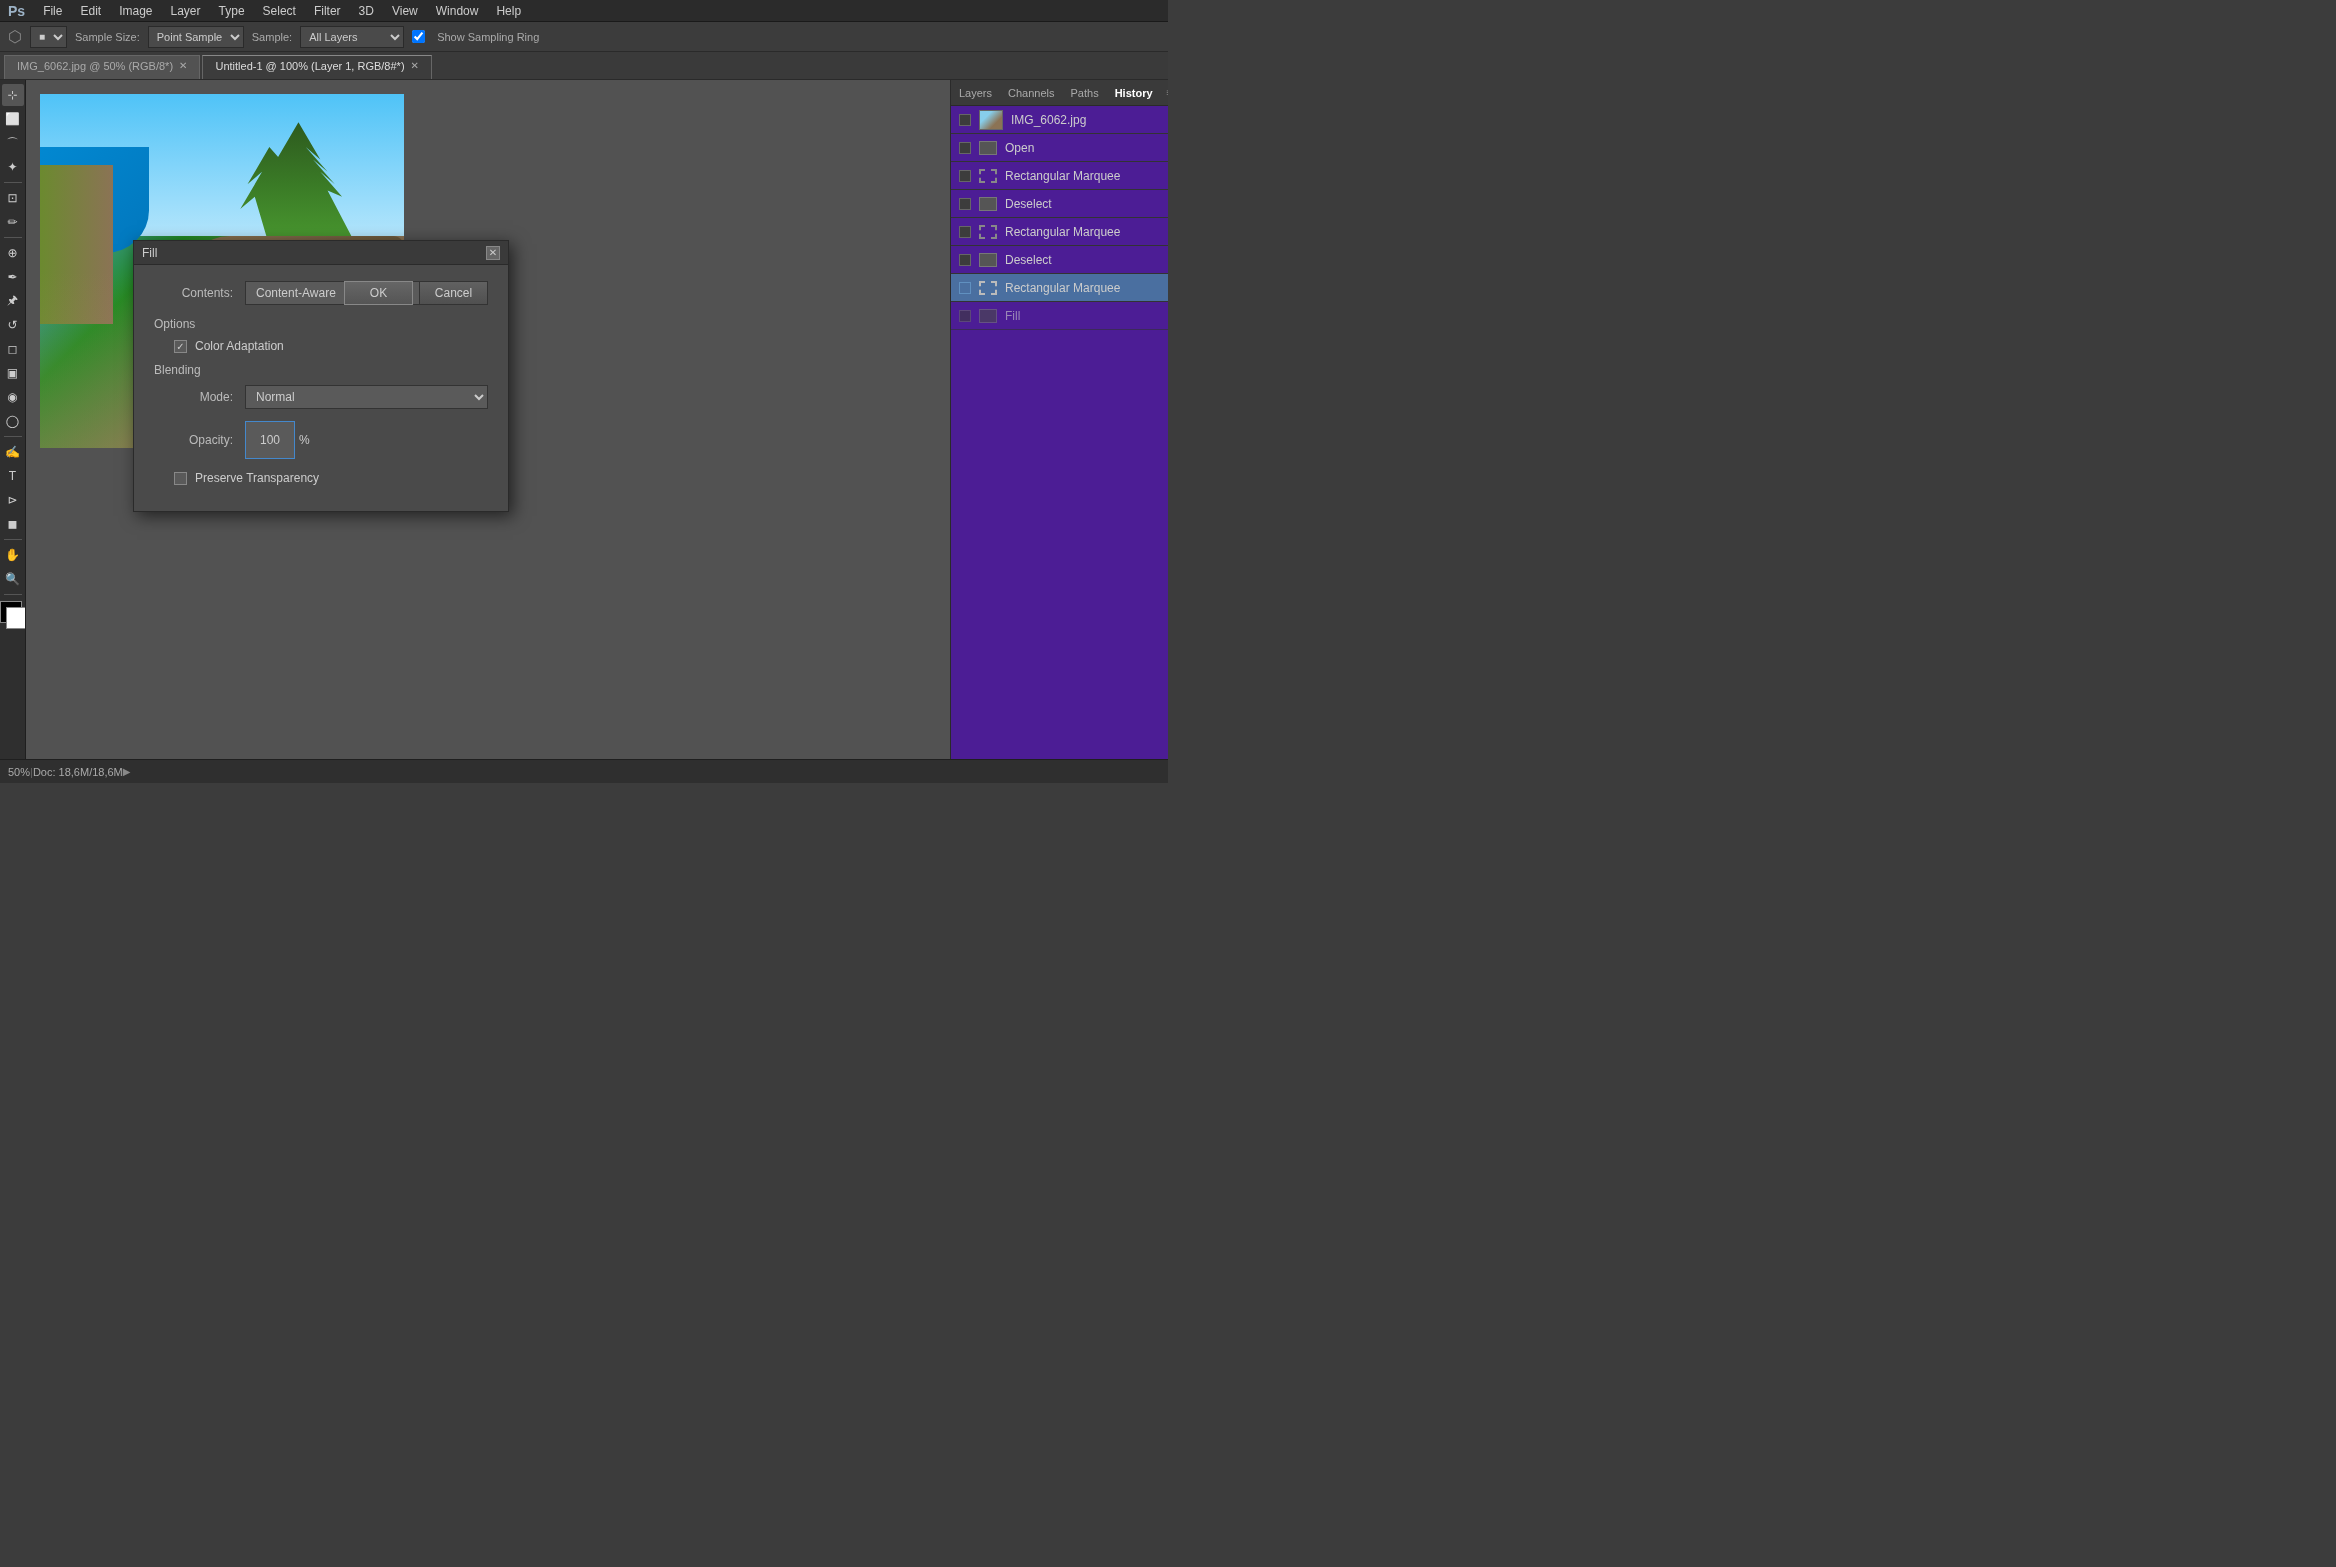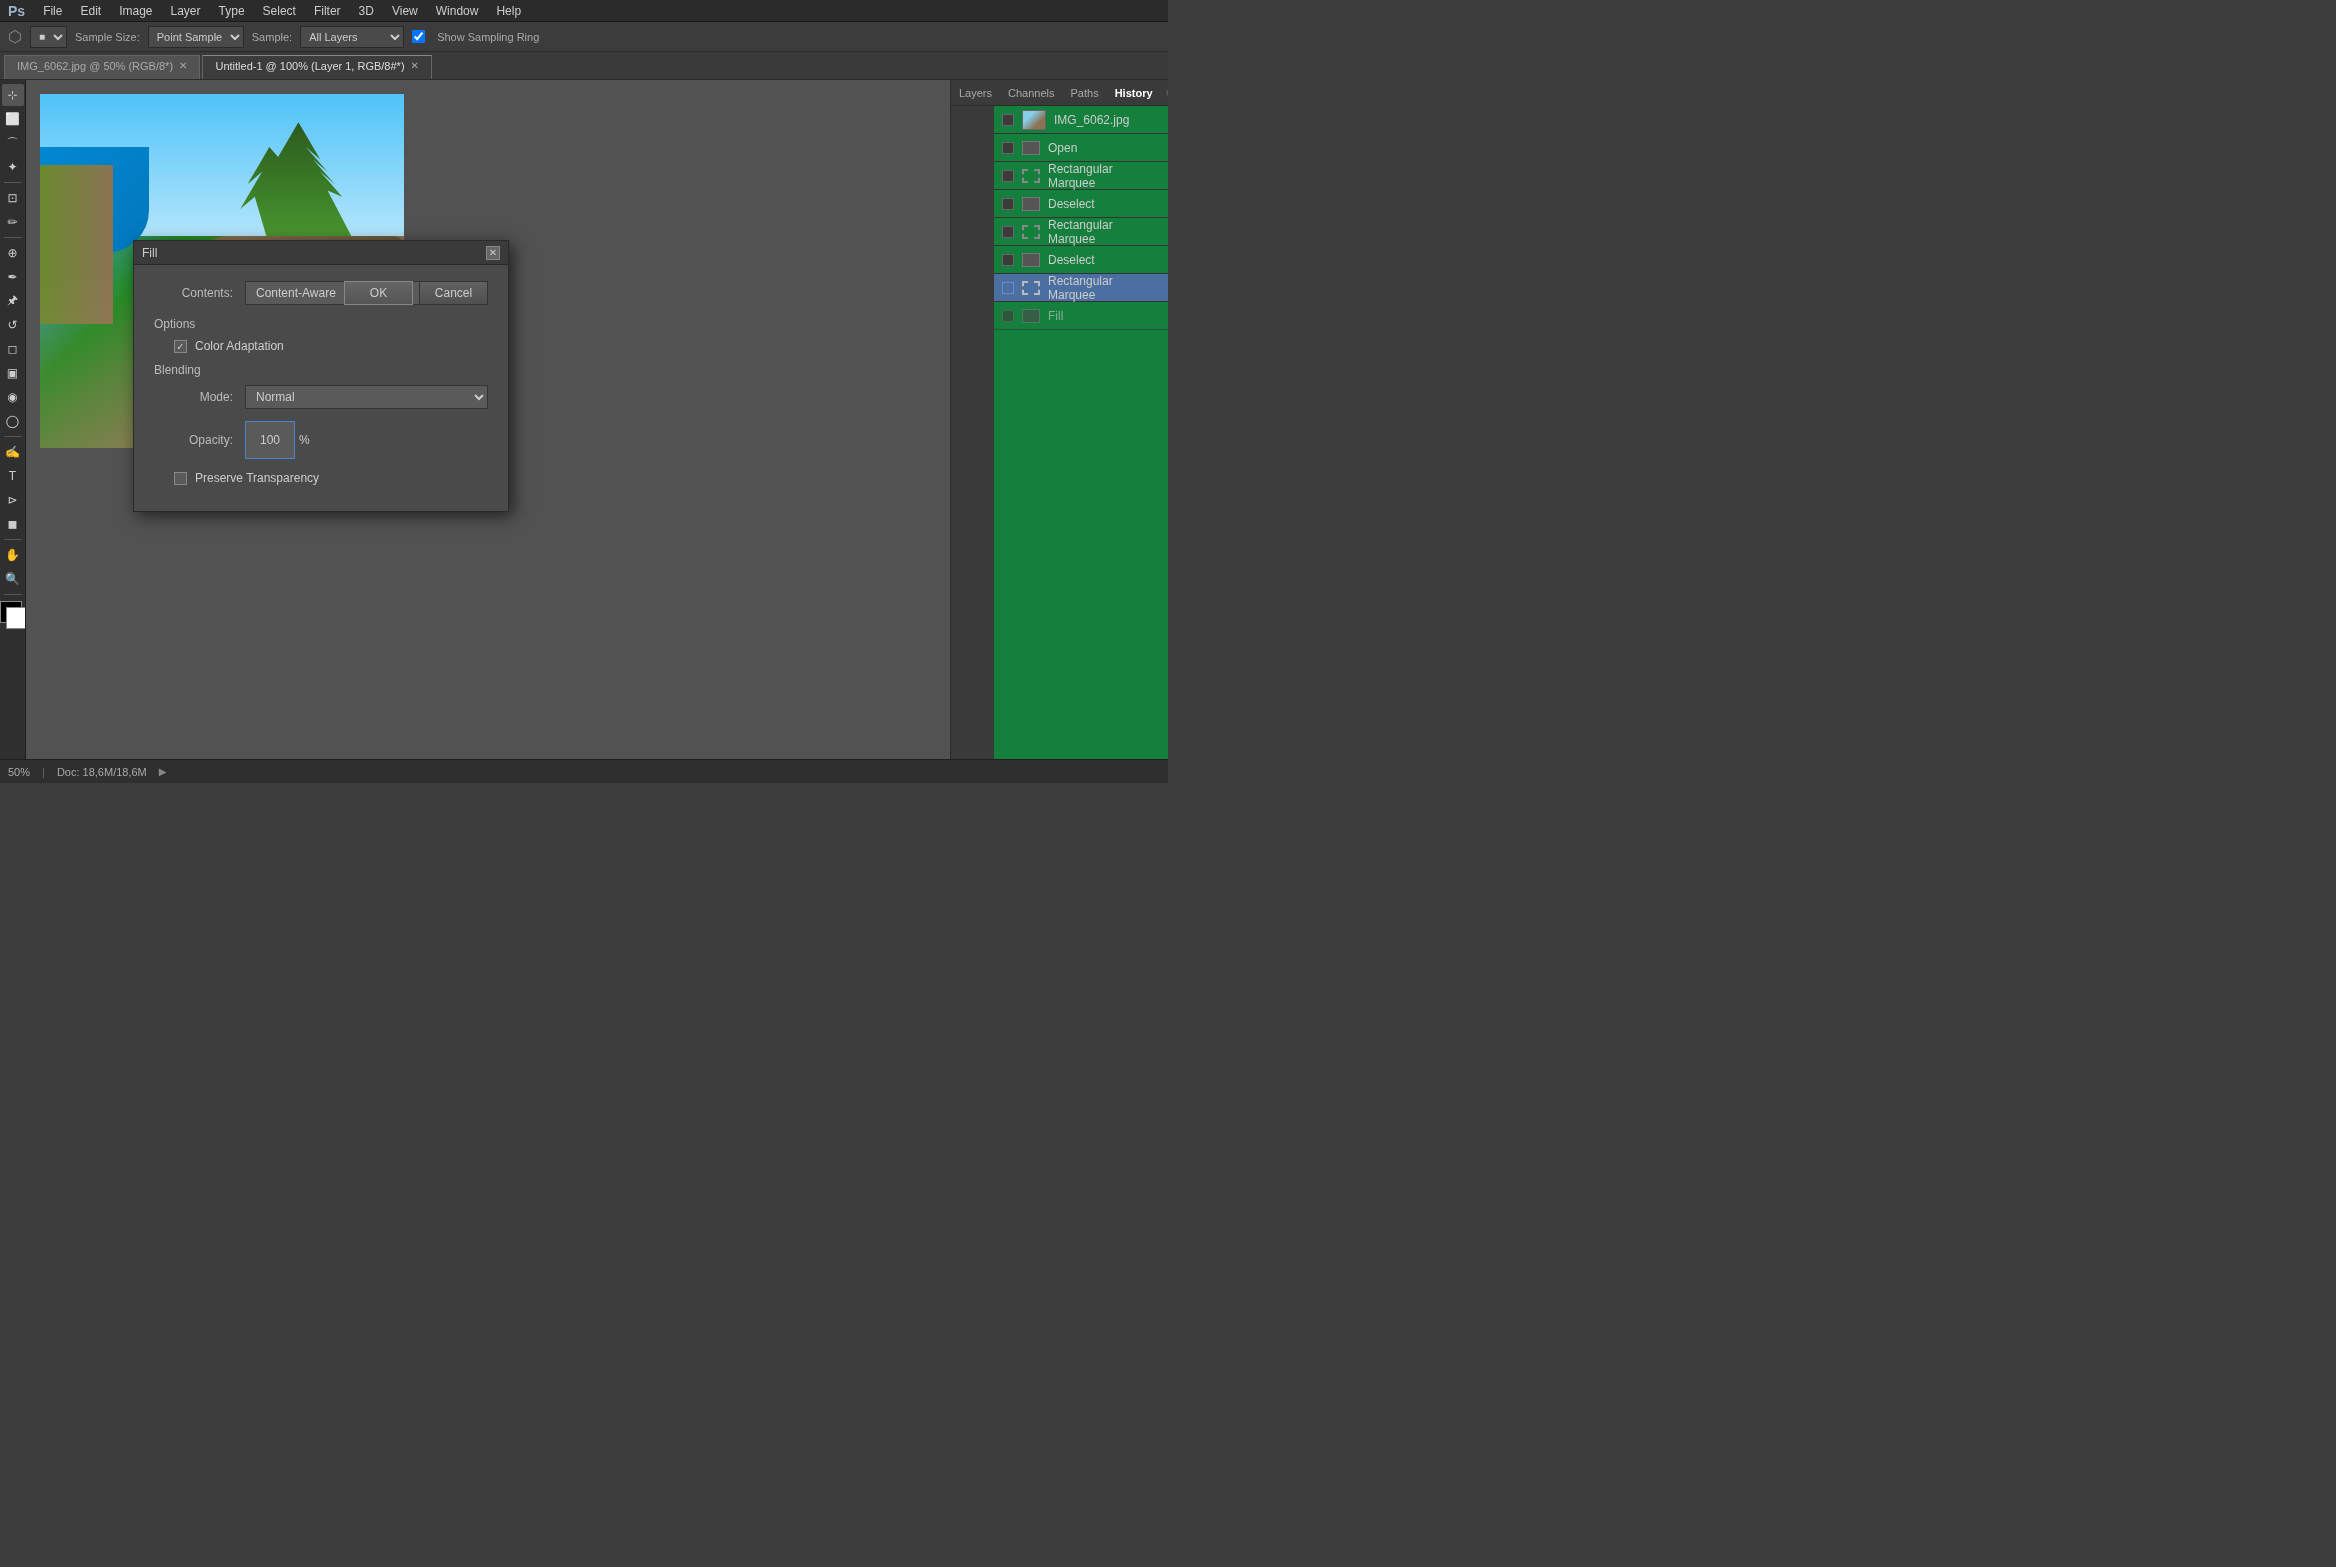--- a/index.html
+++ b/index.html
@@ -281,22 +281,21 @@
     .layers-tab {
       padding: 4px 8px;
       font-size: 11px;
       cursor: pointer;
       color: #aaa;
     }
     .layers-tab.active { color: #fff; font-weight: bold; }
     .layers-list {
       flex: 1;
       overflow-y: auto;
-      background: #15803d;
-      margin-left: 43px;
+      background: #4c1d95;
     }
     .history-item {
       display: flex;
       align-items: center;
       padding: 4px 8px;
       height: 28px;
       gap: 8px;
       border-bottom: 1px solid #333;
       cursor: pointer;
     }
@@ -319,21 +318,21 @@
     
     .status-bar {
       background: #2f2f2f;
       height: 24px;
       display: flex;
       align-items: center;
       padding: 0 8px;
       font-size: 11px;
       color: #aaa;
       border-top: 1px solid #1f1f1f;
-      gap: 12px;
+      gap: 0;
       text-align: right;
     }
 
     
     .fill-dialog {
       position: absolute;
       top: 160px;
       left: 107px;
       width: 376px;
       background: #4a4a4a;

